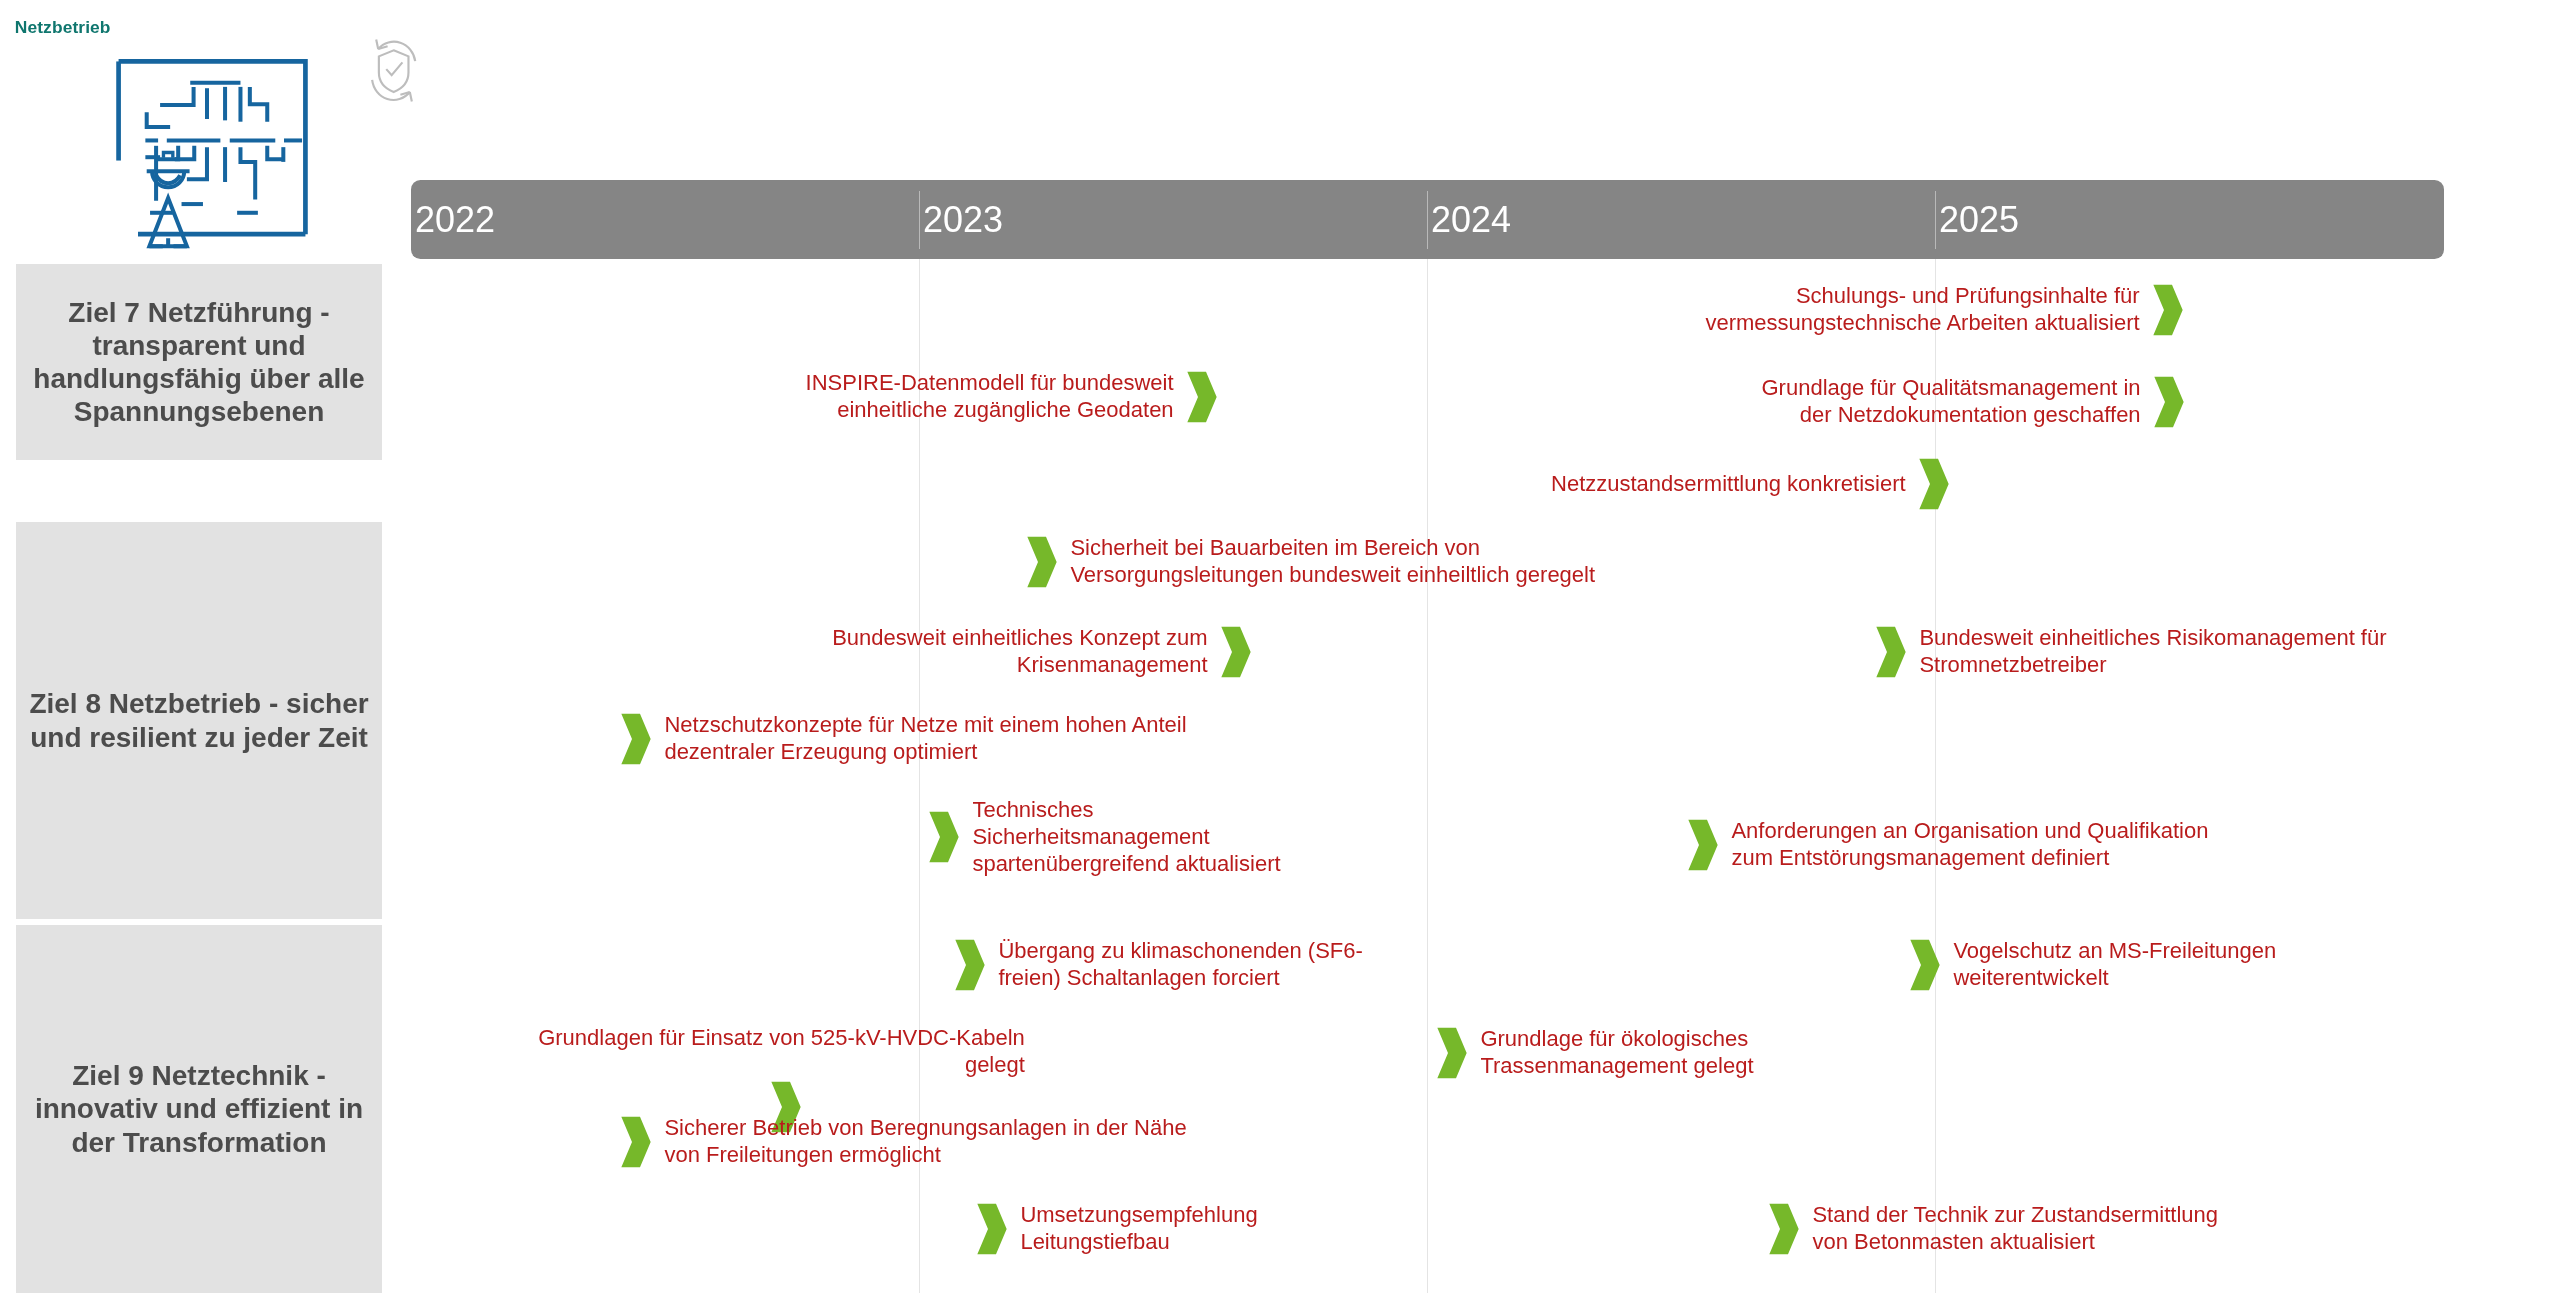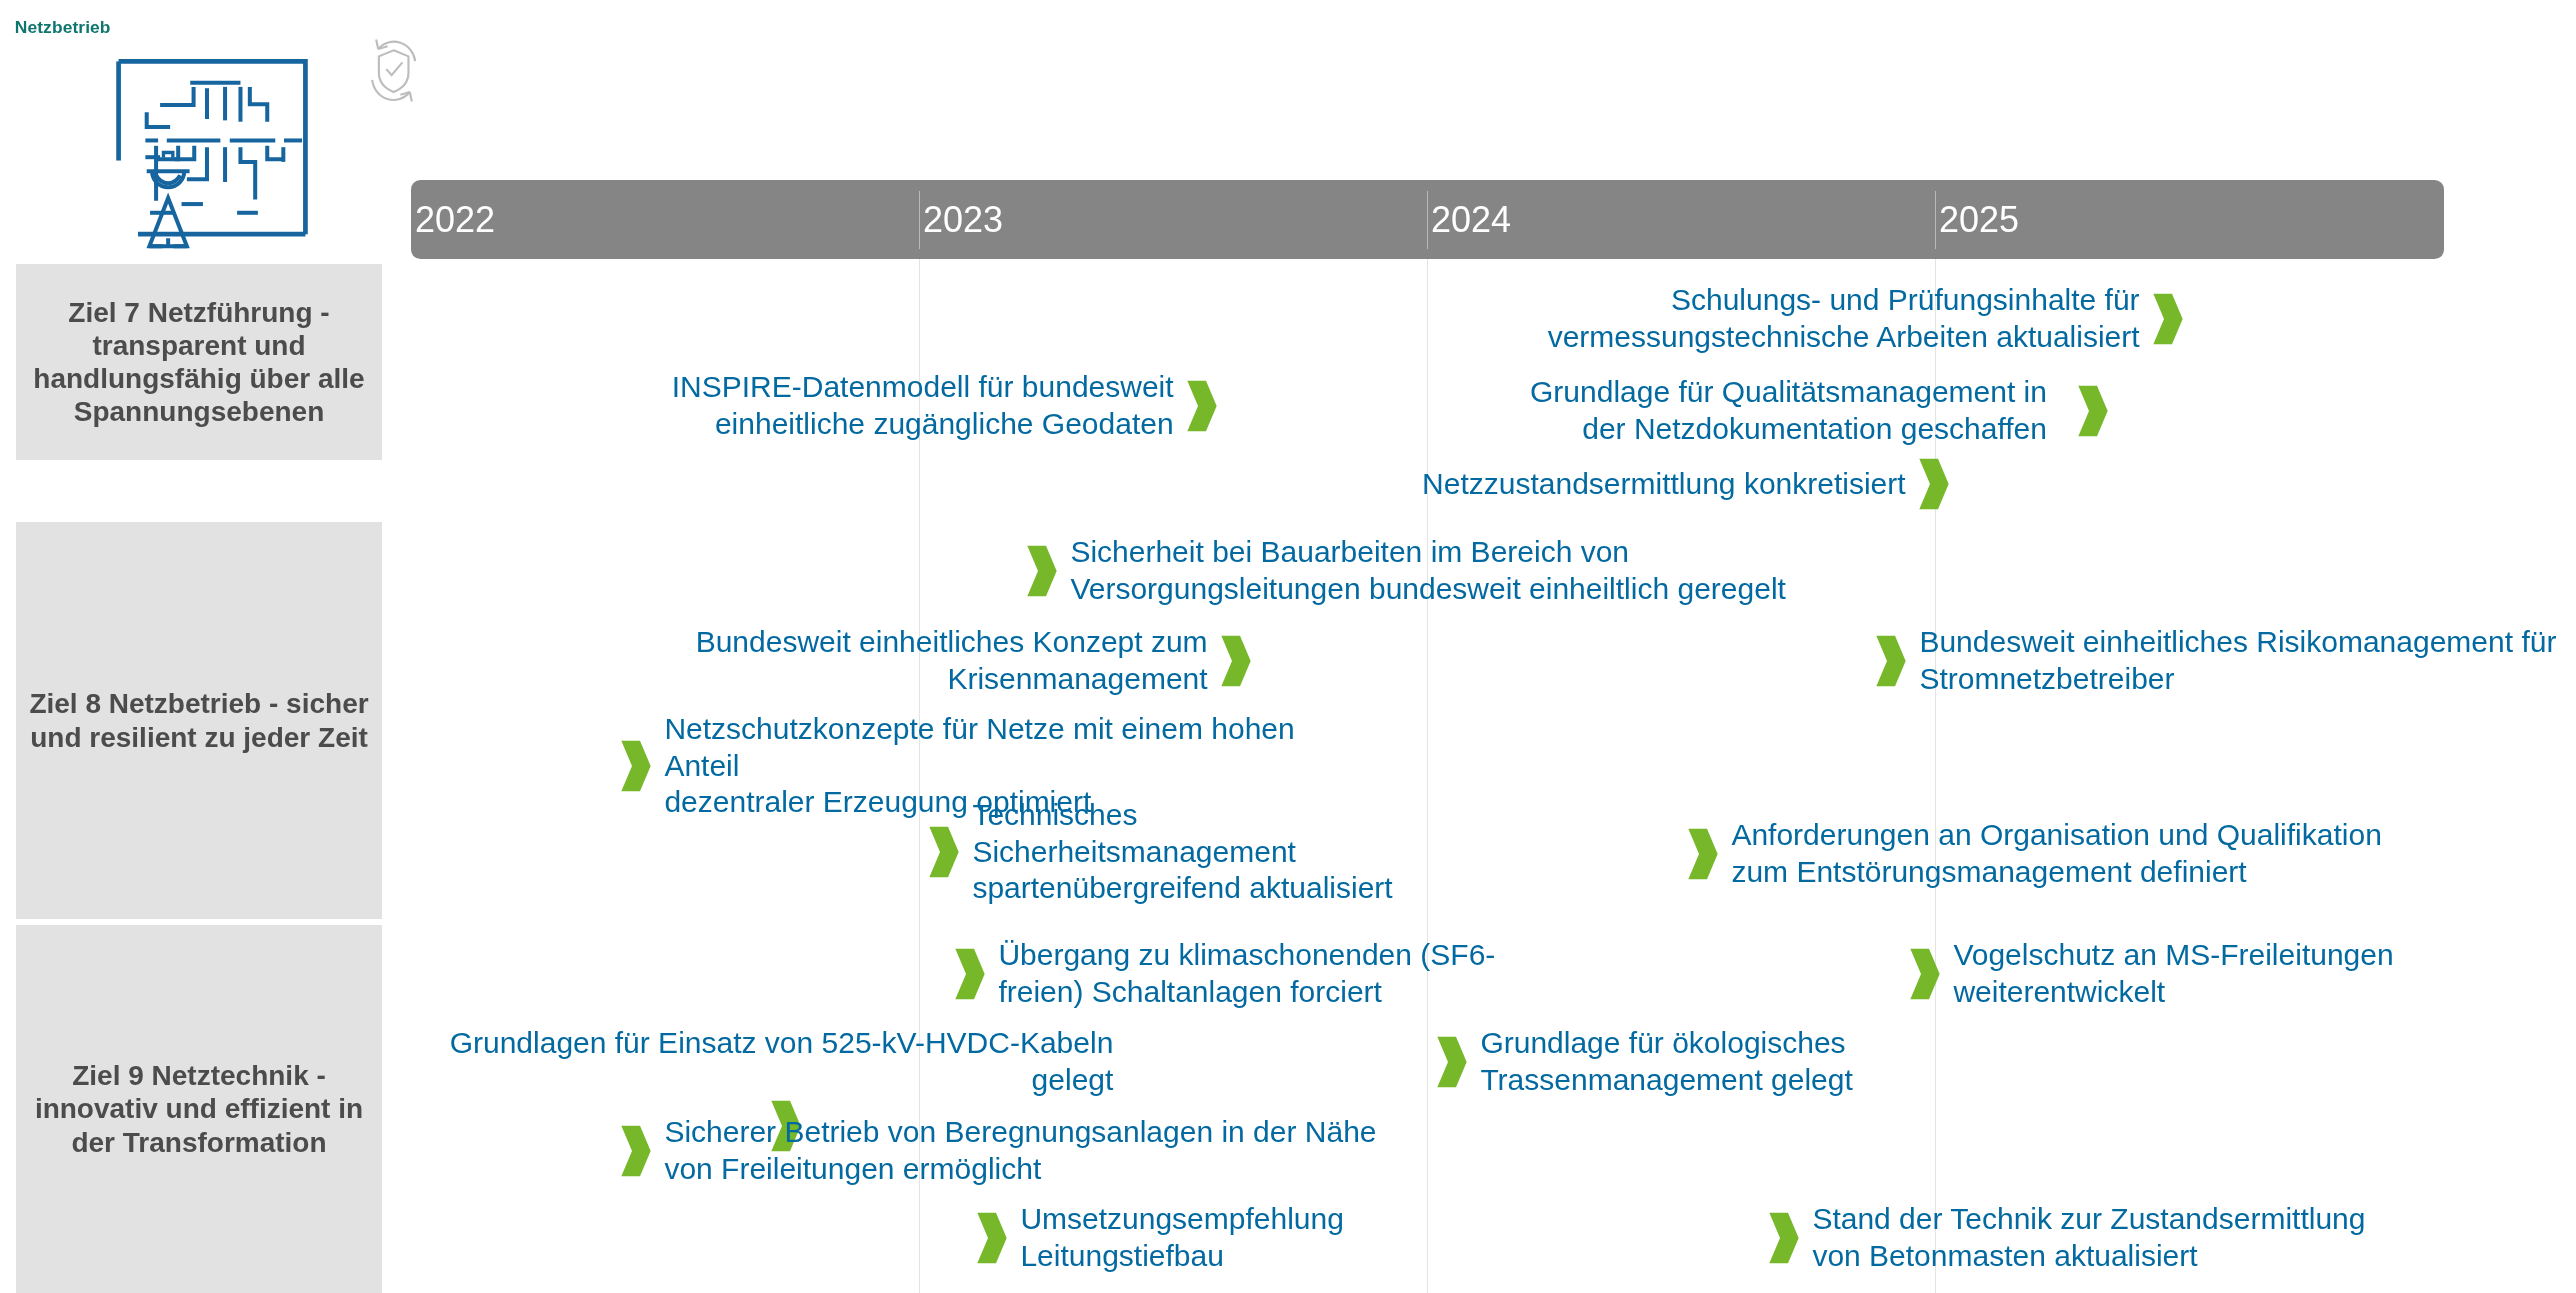--- a/index.html
+++ b/index.html
@@ -84,23 +84,23 @@
     padding: 6.7px 10.7px;
   }
 
   
   .milestone {
     position: absolute;
     display: flex;
     align-items: center;
   }
   .milestone .ms-text {
-    font-size: 30px;
+    font-size: 22px;
     line-height: 1.22;
-    color: #0369a1;
+    color: #b91c1c;
     white-space: pre-line;
   }
   .milestone.txt-left  .ms-text { text-align: left; }
   .milestone.txt-right .ms-text { text-align: right; }
 
   .chev {
     flex: 0 0 auto;
     width: 38px;
     height: 56px;
     display: block;
@@ -207,21 +207,21 @@
   </div>
 
   <div class="milestone arrow-right txt-right" style="left:631px; top:369px; width:590px; justify-content:flex-end;">
     <span class="ms-text">INSPIRE-Datenmodell für bundesweit
 einheitliche zugängliche Geodaten</span>
     <svg class="chev" viewBox="0 0 56 84">
         <path d="M6 4 L34 4 L50 42 L34 80 L6 80 L22 42 Z" fill="#76b82a"></path>
       </svg>
   </div>
 
-  <div class="milestone arrow-right txt-right" style="left:1530px; top:374px; width:658px; gap:18px;">
+  <div class="milestone arrow-right txt-right" style="left:1530px; top:374px; width:658px; justify-content:flex-end;">
     <span class="ms-text">Grundlage für Qualitätsmanagement in
 der Netzdokumentation geschaffen</span>
     <svg class="chev" viewBox="0 0 56 84">
         <path d="M6 4 L34 4 L50 42 L34 80 L6 80 L22 42 Z" fill="#76b82a"></path>
       </svg>
   </div>
 
   <div class="milestone arrow-right txt-right" style="left:1396px; top:456px; width:557px; justify-content:flex-end;">
     <span class="ms-text">Netzzustandsermittlung konkretisiert</span>
     <svg class="chev" viewBox="0 0 56 84">

